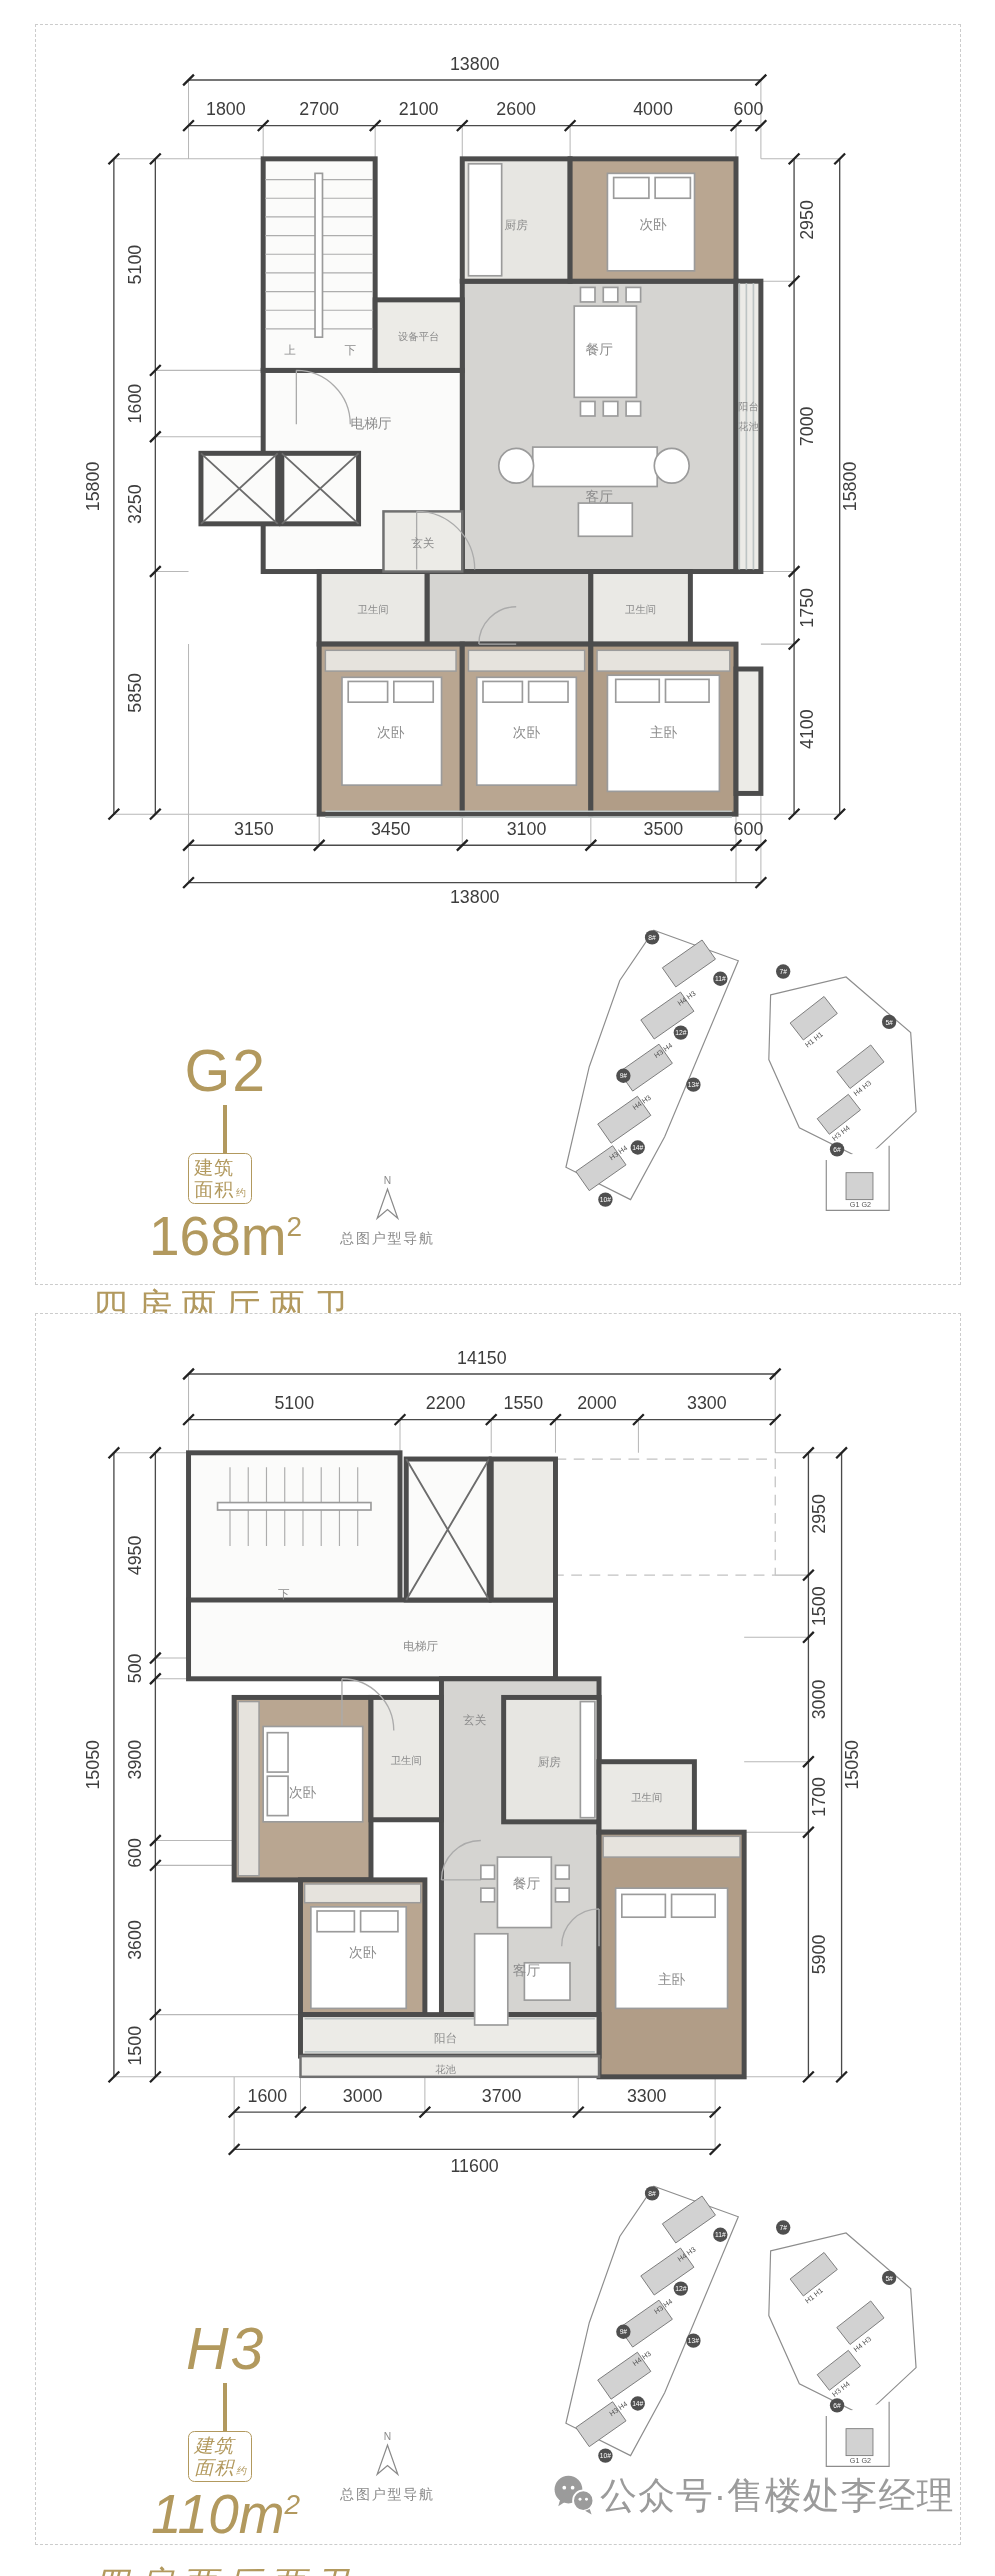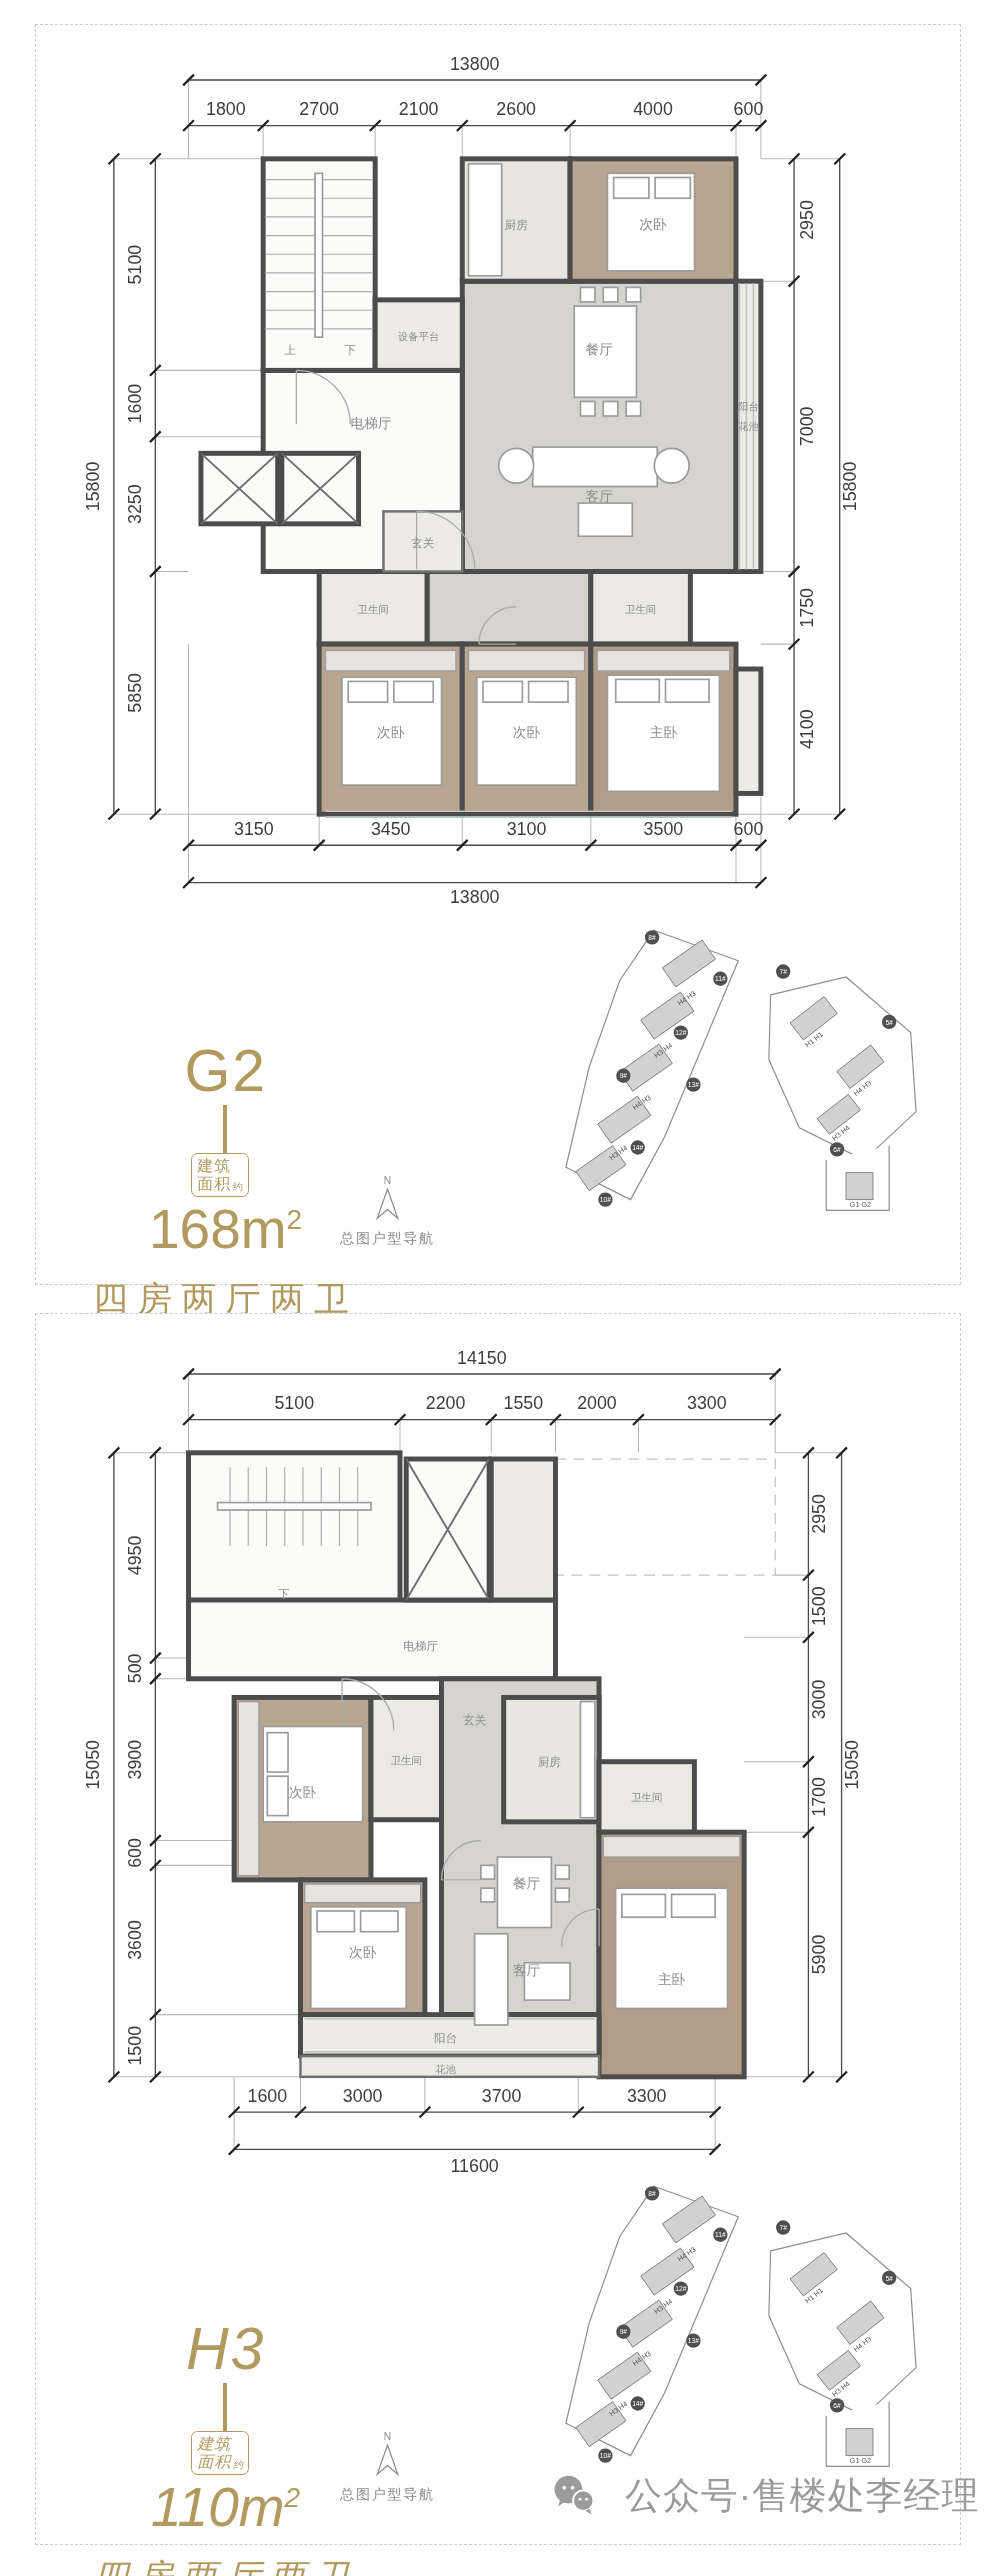--- a/index.html
+++ b/index.html
@@ -37,21 +37,21 @@
   .dashedzone{fill:none;stroke:#c2c2c2;stroke-width:30;stroke-dasharray:260 180;}
 
   
   .title-block{position:absolute;left:57px;color:#b2995e;}
   #title-g2{top:1012px;}
   #title-h3{top:1001px;font-style:italic;}
   .title-row{display:flex;align-items:center;flex-direction:column;}
   .t-code{font-size:59px;font-weight:500;letter-spacing:1.8px;}
   .t-div{width:3.7px;height:48px;background:#b2995e;margin:0 14.8px 0 13px;}
   .t-badge{border:1.8px solid #b2995e;border-radius:6.5px;padding:2.8px 5.5px;display:inline-flex;align-items:center;margin-right:11px;}
-  .t-badge-lines{display:flex;flex-direction:column;font-size:16px;line-height:1.15;letter-spacing:0.9px;}
+  .t-badge-lines{display:flex;flex-direction:column;font-size:19px;line-height:1.15;letter-spacing:0.9px;}
   .t-badge-suffix{font-size:10px;align-self:flex-end;margin-left:1.8px;}
   .t-area{font-size:55px;font-weight:500;}
   .t-area sup{font-size:28px;}
   .t-sub{font-size:35px;letter-spacing:9.2px;margin-top:14.8px;}
 
   
   .sitemap{position:absolute;width:656px;height:334px;}
   #sitemap-g2{left:256px;top:896px;}
   #sitemap-h3{left:256px;top:863px;}
   .mapsvg{position:absolute;right:5.5px;top:0;width:413px;height:313px;}
@@ -60,21 +60,21 @@
   .badge-c{fill:#4f4f4f;}
   .badge-t{font-size:7.5px;fill:#ffffff;text-anchor:middle;}
   .unit-t{font-size:8px;fill:#555555;text-anchor:middle;}
   .compass{position:absolute;left:31px;bottom:7.4px;width:129px;text-align:center;}
   .compass-svg{width:41px;height:53px;}
   .compass-shape{fill:none;stroke:#8a8a8a;stroke-width:1.5;}
   .compass-n{font-size:12px;fill:#8a8a8a;text-anchor:middle;}
   .nav-label{font-size:14px;color:#8a8a8a;letter-spacing:1.8px;margin-top:2px;}
 
   
-  .footer{position:absolute;left:549px;top:2471px;display:flex;align-items:center;gap:26px;color:#9b9b9b;z-index:5;}
+  .footer{position:absolute;left:549px;top:2471px;display:flex;align-items:center;gap:1px;color:#9b9b9b;z-index:5;}
   .footer-text{font-size:37px;letter-spacing:0.9px;}
   .wx-icon{width:50px;height:50px;}
 </style>
 </head>
 <body>
 
 <section class="panel" id="panel-g2">
 
   <svg class="plansvg" id="plan-g2" viewBox="-2500 -2600 19200 21000">
 

